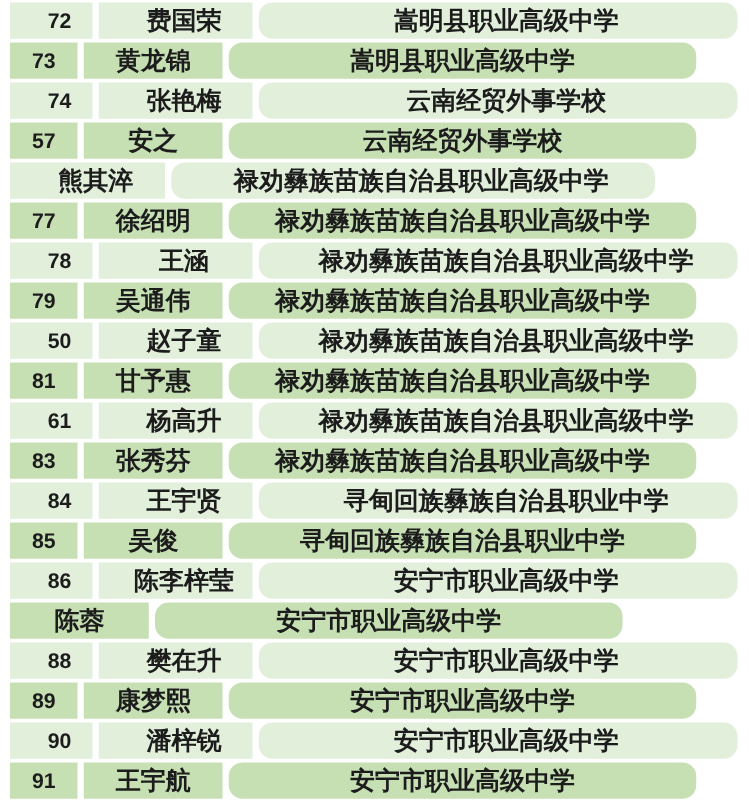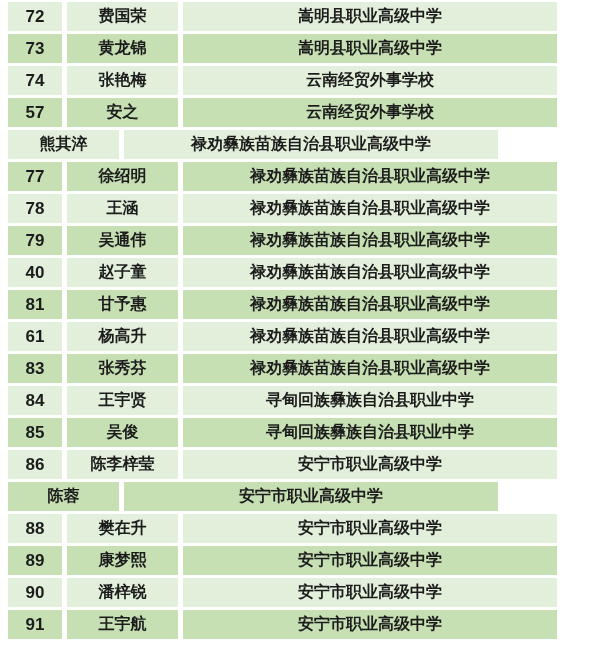--- a/index.html
+++ b/index.html
@@ -22,29 +22,29 @@
     display: flex;
     gap: 5px;
     height: 29px;
     margin-bottom: 3px;
   }
   .cell {
     display: flex;
     align-items: center;
     justify-content: center;
     font-weight: 700;
-    font-size: 16px;
+    font-size: 20px;
     color: #1c1c1c;
     white-space: nowrap;
     overflow: hidden;
   }
   .c-no     { width: 54px;  font-size: 17px; }
   .c-name   { width: 111px; }
-  .c-school { width: 374px; }
-  .row.light .cell { background: var(--row-light, #e2efda); }
+  .c-school { width: 374px; border-radius: 11px; }
+  .row.light .cell { background: var(--row-light, #e2efda); padding-left: 13px; }
   .row.dark  .cell { background: var(--row-dark,  #c6e0b4); }
 </style>
 </head>
 <body style="background: rgb(255, 255, 255);">
 
 <div class="table">
   <div>
       <div class="row light">
         <div class="cell c-no">72</div>
         <div class="cell c-name">费国荣</div>
@@ -78,21 +78,21 @@
         <div class="cell c-no">78</div>
         <div class="cell c-name">王涵</div>
         <div class="cell c-school">禄劝彝族苗族自治县职业高级中学</div>
       </div>
       <div class="row dark">
         <div class="cell c-no">79</div>
         <div class="cell c-name">吴通伟</div>
         <div class="cell c-school">禄劝彝族苗族自治县职业高级中学</div>
       </div>
       <div class="row light">
-        <div class="cell c-no">40</div>
+        <div class="cell c-no">50</div>
         <div class="cell c-name">赵子童</div>
         <div class="cell c-school">禄劝彝族苗族自治县职业高级中学</div>
       </div>
       <div class="row dark">
         <div class="cell c-no">81</div>
         <div class="cell c-name">甘予惠</div>
         <div class="cell c-school">禄劝彝族苗族自治县职业高级中学</div>
       </div>
       <div class="row light">
         <div class="cell c-no">61</div>

